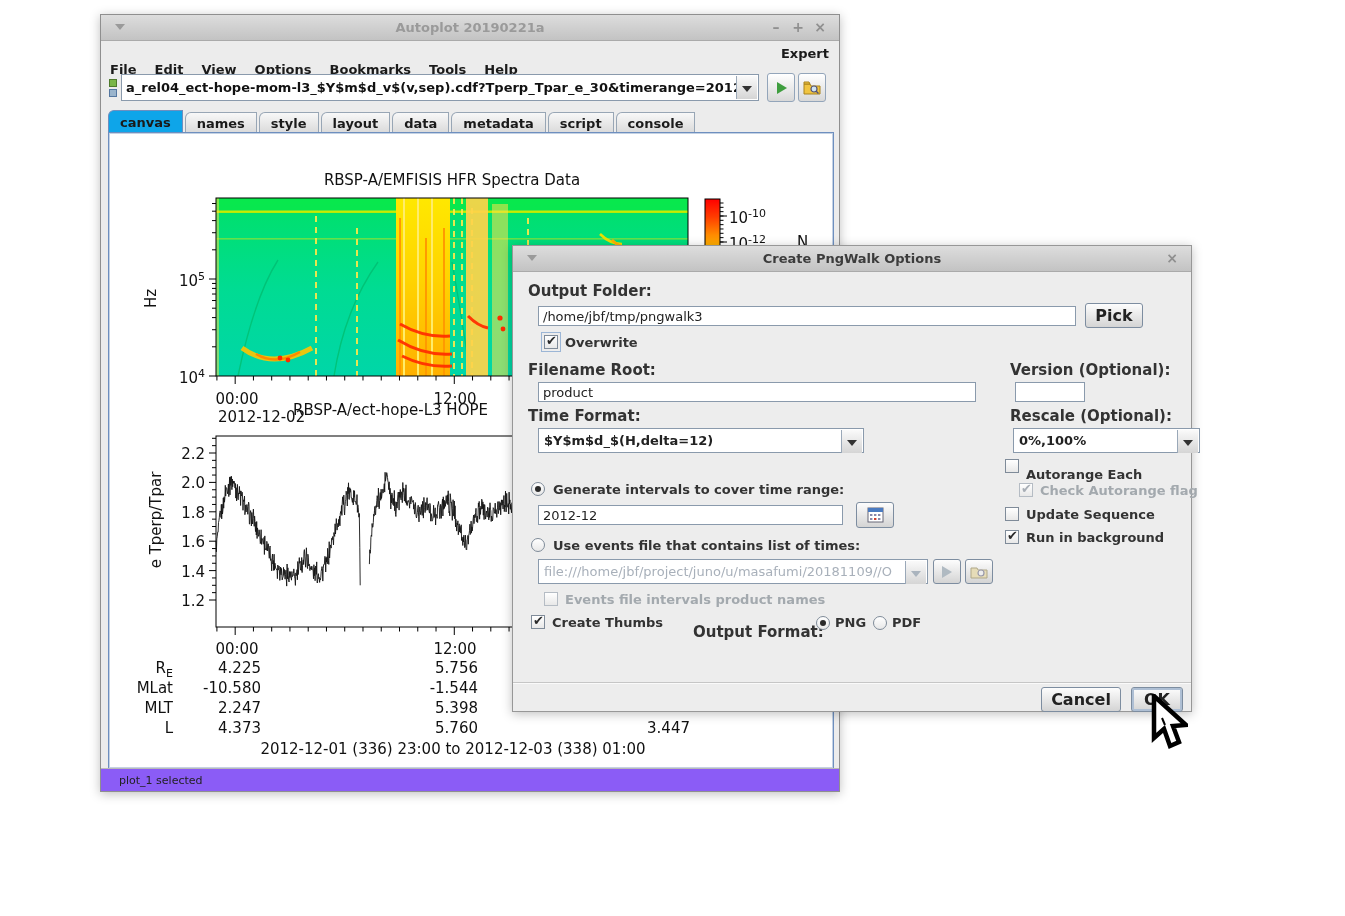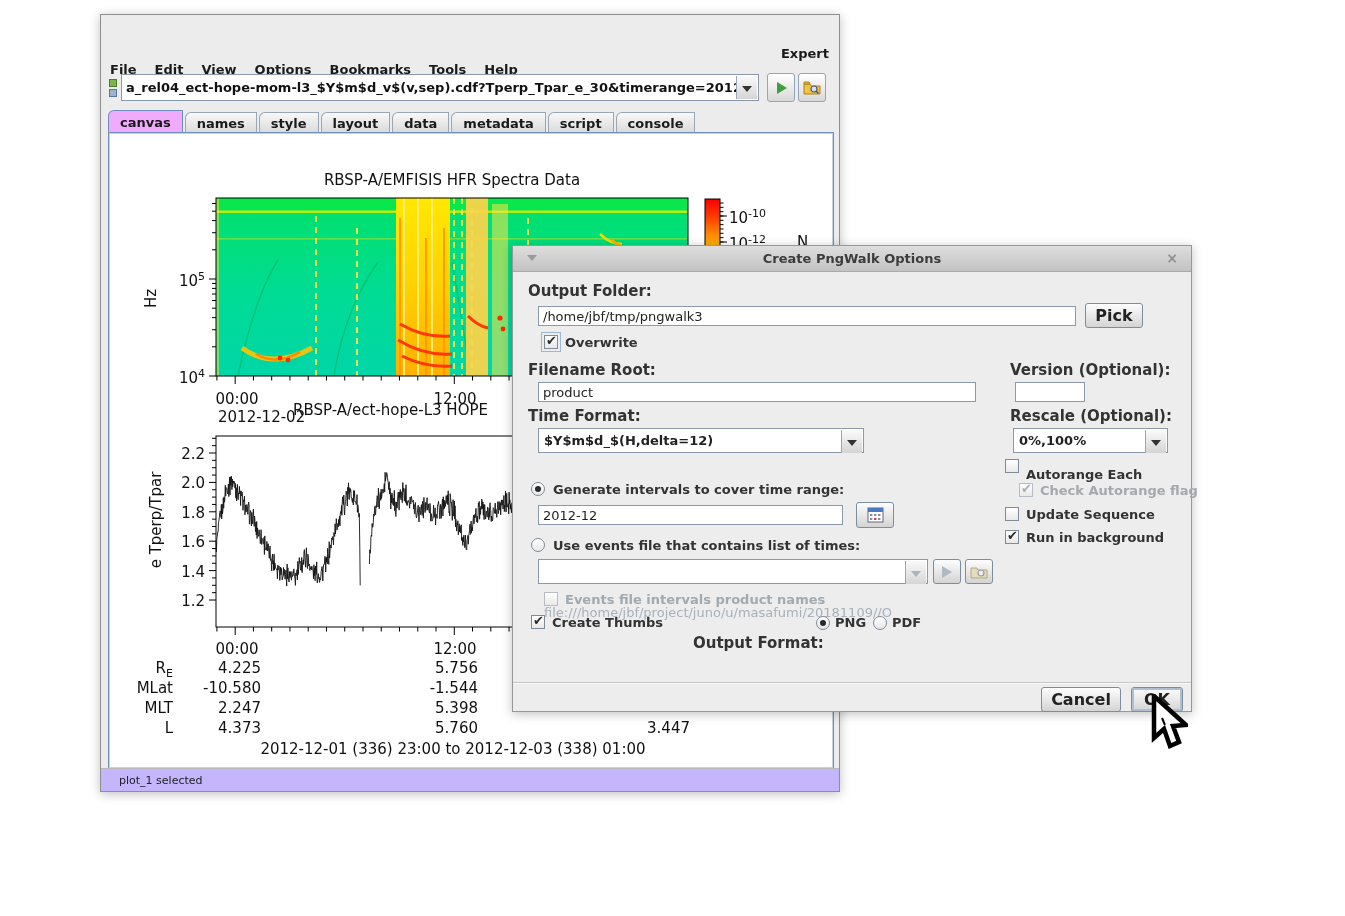--- a/index.html
+++ b/index.html
@@ -25,59 +25,66 @@
   .ds-icon .sq1 { position:absolute; left:2px; top:1px; width:8px; height:8px; background:#7ab648; border:1px solid #4e7a2c; }
   .ds-icon .sq2 { position:absolute; left:2px; top:11px; width:8px; height:8px; background:#9ab4cc; border:1px solid #5577a0; }
   .urlbox { position:absolute; left:20px; top:2px; width:638px; height:27px; background:#fff; border:1px solid #8a9aac; }
   .urlbox .txt { position:absolute; left:4px; top:5px; font-size:13px; font-weight:bold; color:#111; white-space:nowrap; overflow:hidden; width:610px; }
   .combo-arrow-btn { position:absolute; right:1px; top:1px; width:21px; height:23px; background:linear-gradient(#fafafa,#d5d5d5); border-left:1px solid #9aa8b8; }
   .arrow-down { position:absolute; left:50%; top:50%; margin:-2px 0 0 -5px; width:0; height:0; border-left:5px solid transparent; border-right:5px solid transparent; border-top:6px solid #333; }
   .toolbtn { position:absolute; top:1px; width:28px; height:29px; background:linear-gradient(#ffffff,#d8d8d8); border:1px solid #93a5ba; border-radius:3px; }
   .play-tri { position:absolute; left:9px; top:8px; width:0; height:0; border-top:6px solid transparent; border-bottom:6px solid transparent; border-left:10px solid #3f9e3f; }
   .tabs { position:absolute; left:7px; top:95px; right:7px; height:22px; }
   .tab { display:inline-block; height:22px; line-height:22px; padding:0 11px; font-size:13px; font-weight:bold; color:#1a1a1a; background:linear-gradient(#f8f8f8,#d8d8d8); border:1px solid #98a6b5; border-bottom:none; border-top-left-radius:6px; margin-right:2px; vertical-align:bottom; }
-  .tab.sel { background:#f0abfc; border-color:#6e8fbf; height:24px; line-height:24px; position:relative; top:0px;text-align:right; }
+  .tab.sel { background:#0ea5e9; border-color:#6e8fbf; height:24px; line-height:24px; position:relative; top:0px;text-align:right; }
   .canvas-frame { position:absolute; left:7px; top:117px; width:726px; height:637px; background:#ffffff; border:1px solid #6e8fbf; box-shadow:inset 0 0 0 1px #c4d2e4; }
-  .statusbar { position:absolute; left:0; bottom:0; right:0; height:23px; background:#c4b5fd; border-top:1px solid #b9b9b9; }
+  .statusbar { position:absolute; left:0; bottom:0; right:0; height:23px; background:#8b5cf6; border-top:1px solid #b9b9b9; }
   .statusbar .st { position:absolute; left:18px; top:5px; font-size:11px; color:#222; }
 
   
   .ptext { position:absolute; font-size:15px; color:#111; white-space:nowrap; }
   .pcenter { text-align:center; }
   .pright { text-align:right; }
   .rot { transform:rotate(-90deg); transform-origin:center; }
   sup { font-size:11px; }
   sub { font-size:11px; }
 
   
   #dlg { left:512px; top:245px; width:680px; height:467px; background:#ededed; border:1px solid #979797; }
   .dlabel { position:absolute; font-size:15px; font-weight:bold; color:#333; white-space:nowrap; }
   .tfield { position:absolute; background:#fff; border:1px solid #8a9aac; font-size:13px; color:#222; padding:2px 4px; white-space:nowrap; overflow:hidden; }
   .btn { position:absolute; background:linear-gradient(#fdfdfd,#d4d4d4); border:1px solid #7d8da0; border-radius:3px; font-size:16px; font-weight:bold; color:#222; text-align:center; }
   .combo { position:absolute; background:#fff; border:1px solid #8a9aac; }
   .combo .cval { position:absolute; left:5px; top:4px; font-size:13px; font-weight:bold; color:#222; white-space:nowrap; overflow:hidden; right:24px; }
-  .combo.dis .cval { color:#a8b0ba; font-weight:normal;margin-top:41px; }
+  .combo.dis .cval { color:#a8b0ba; font-weight:normal; }
   .cb, .rb { position:absolute; width:14px; height:14px; background:linear-gradient(#ffffff,#e8e8e8); border:1px solid #7f8b99; }
   .rb { border-radius:50%; }
   .cb .chk { position:absolute; left:1px; top:-3px; font-size:13px; font-weight:bold; color:#2a2a2a; }
   .cb.dis { border-color:#b5bcc4; } .cb.dis .chk { color:#a8aeb6; }
   .rb .dot { position:absolute; left:3px; top:3px; width:6px; height:6px; border-radius:50%; background:#2a2a2a; }
   .cblabel { position:absolute; font-size:13px; font-weight:bold; color:#333; white-space:nowrap; }
   .cblabel.dis { color:#a3a9ae; }
   .focusbox { outline:1px solid #9cb6d6; outline-offset:2px; }
   .sep { position:absolute; left:0; right:0; height:2px; border-top:1px solid #c6c6c6; border-bottom:1px solid #fafafa; }
   #okbtn { box-shadow:inset 0 0 0 2px #aebfd4; }
 
   
   #cursor { position:absolute; left:1148px; top:694px; z-index:99; }
 </style>
 </head>
 <body>
 
 <div class="win" id="app">
+  <div class="titlebar">
+    <span class="tb-tri"></span>
+    <div class="ttl ttl-inactive">Autoplot 20190221a</div>
+    <div class="tb-btns">
+      <span>–</span><span>+</span><span>×</span>
+    </div>
+  </div>
 
   <div class="menubar">
     <span id="menu-items"><span class="menu-item">File</span><span class="menu-item">Edit</span><span class="menu-item">View</span><span class="menu-item">Options</span><span class="menu-item">Bookmarks</span><span class="menu-item">Tools</span><span class="menu-item">Help</span></span>
     <span class="menu-right">Expert</span>
   </div>
 
   <div class="urlrow">
     <div class="ds-icon">
         <span class="sq1"></span>
         <span class="sq2"></span>
@@ -398,21 +405,21 @@
   <div class="tfield" style="left:502px; top:136px; width:70px; height:20px;"></div>
 
   <div class="dlabel" style="left:15px; top:161px;">Time Format:</div>
   <div class="combo" style="left:25px; top:182px; width:326px; height:25px;">
     <span class="cval">$Y$m$d_$(H,delta=12)</span>
     <div class="combo-arrow-btn">
         <span class="arrow-down"></span>
       </div>
   </div>
   <div class="dlabel" style="left:497px; top:161px;">Rescale (Optional):</div>
-  <div class="combo" style="left:500px; top:182px; width:155px; height:25px;">
+  <div class="combo" style="left:500px; top:182px; width:187px; height:25px;">
     <span class="cval">0%,100%</span>
     <div class="combo-arrow-btn">
         <span class="arrow-down"></span>
       </div>
   </div>
 
   <span class="cb" style="left:492px; top:213px;"></span>
   <span class="cblabel" style="left:513px; top:213px;margin-top:8px;">Autorange Each</span>
 
   <span class="rb" style="left:18px; top:236px;">
@@ -466,21 +473,21 @@
     </svg>
   </div>
 
   <span class="cb dis" style="left:31px; top:346px;"></span>
   <span class="cblabel dis" style="left:52px; top:346px;">Events file intervals product names</span>
 
   <span class="cb" style="left:18px; top:369px;">
       <span class="chk">✔</span>
     </span>
   <span class="cblabel" style="left:39px; top:369px;">Create Thumbs</span>
-  <span class="dlabel" style="left:180px; top:377px;margin-top:11px;">Output Format:</span>
+  <span class="dlabel" style="left:180px; top:377px;">Output Format:</span>
   <span class="rb" style="left:303px; top:370px;">
       <span class="dot"></span>
     </span>
   <span class="cblabel" style="left:322px; top:369px;">PNG</span>
   <span class="rb" style="left:360px; top:370px;"></span>
   <span class="cblabel" style="left:379px; top:369px;">PDF</span>
 
   <div class="sep" style="top:436px;"></div>
   <div class="btn" style="left:528px; top:441px; width:80px; height:25px; line-height:24px;">Cancel</div>
   <div class="btn" id="okbtn" style="left:618px; top:441px; width:52px; height:25px; line-height:24px;">OK</div>

